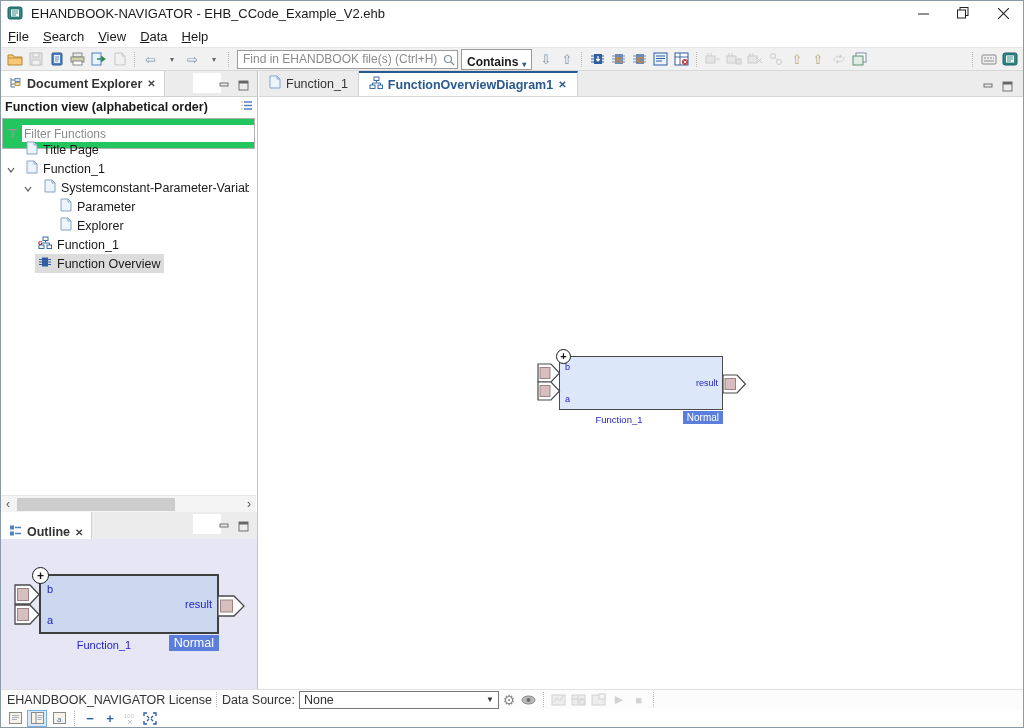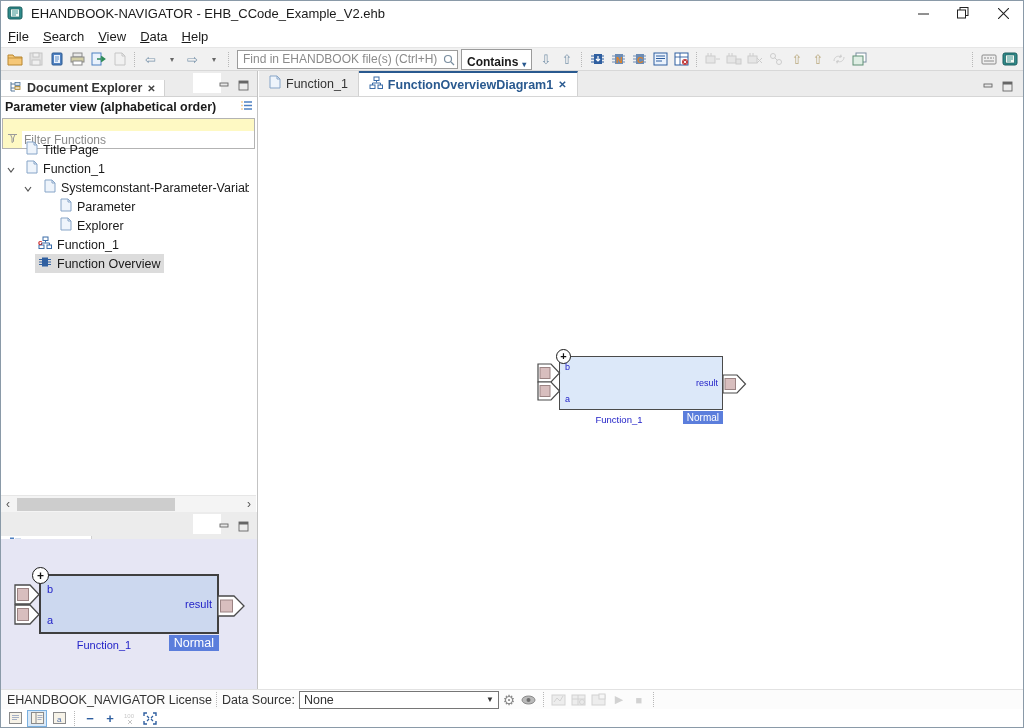--- a/index.html
+++ b/index.html
@@ -25,31 +25,31 @@
   .searchwrap{position:relative;margin:0 3px;}
   .searchwrap input{width:196px;height:17px;border:1px solid #9b9b9b;font-size:12px;padding:0 18px 0 5px;
                     font-family:"Liberation Sans",sans-serif;color:#333;}
   .searchwrap input::placeholder{color:#8b8b8b;}
   .searchwrap .mag{position:absolute;right:3px;top:3px;}
   .containsbtn{height:19px;border:1px solid #9b9b9b;background:#fff;display:flex;align-items:flex-end;
                padding:0 5px;font-size:12px;font-weight:bold;margin-right:3px;}
   .spacer{flex:1;}
   
   .leftpanel{position:absolute;left:0;top:70px;width:257px;bottom:38px;background:#fff;border-right:1px solid #c3c3c3;box-sizing:border-box;}
-  .tabstrip{position:relative;height:26px;background:#ececec;border-bottom:1px solid #d2d2d2;display:flex;box-sizing:border-box;align-items:flex-end;}
+  .tabstrip{position:relative;height:26px;background:#ececec;border-bottom:1px solid #d2d2d2;display:flex;box-sizing:border-box;}
   .ptab{background:#fff;display:flex;align-items:center;gap:5px;padding:0 8px;font-size:12.5px;font-weight:bold;
         border-right:1px solid #d2d2d2;color:#333;}
   .ptab .x{font-size:10px;color:#444;font-weight:bold;}
   .ghostbox{position:absolute;width:28px;height:20px;background:#fff;top:2px;}
   .minmax{position:absolute;top:6px;display:flex;gap:8px;}
   
   .viewheader{position:absolute;left:0;top:26px;right:0;height:20px;display:flex;align-items:center;
               font-size:12.5px;font-weight:bold;padding:0 4px;box-sizing:border-box;}
-  .filterbox{position:absolute;left:1px;right:2px;top:47px;height:31px;border:1px solid #b3b3b3;background:#fef9c3;
-             display:flex;align-items:flex-end;box-sizing:border-box;}
+  .filterbox{position:absolute;left:1px;right:2px;top:47px;height:31px;border:1px solid #b3b3b3;background:#22c55e;
+             display:flex;align-items:center;box-sizing:border-box;}
   .filterbox input{border:none;outline:none;flex:1;font-size:12px;font-family:"Liberation Sans",sans-serif;color:#333;height:15px;}
   .filterbox input::placeholder{color:#8b8b8b;}
   .tree{position:absolute;left:0;right:8px;top:69px;height:352px;overflow:hidden;}
   .trow{height:19px;display:flex;align-items:center;font-size:12.5px;white-space:nowrap;position:relative;}
   .chev{position:absolute;top:5px;}
   .tsel{display:flex;align-items:center;gap:5px;padding:1px 3px;}
   .trow.selected .tsel{background:#dcdcdc;}
   
   .hscroll{position:absolute;left:0;right:1px;top:424px;height:17px;background:#f4f4f4;display:flex;align-items:center;border-top:1px solid #e6e6e6;box-sizing:border-box;}
   .harrow{width:14px;text-align:center;font-size:12px;color:#555;line-height:15px;}
@@ -334,21 +334,21 @@
         <span><svg width="11" height="10">
               <rect x="1" y="2" width="8" height="3" fill="#e8e8e8" stroke="#666" stroke-width="0.9"></rect>
             </svg></span>
         <span><svg width="11" height="11">
               <rect x="1" y="1" width="9" height="9" fill="none" stroke="#666" stroke-width="0.9"></rect>
               <rect x="1" y="1" width="9" height="2.5" fill="#666"></rect>
             </svg></span>
       </div>
     </div>
     <div class="viewheader">
-      <span>Parameter view (alphabetical order)</span>
+      <span>Function view (alphabetical order)</span>
       <span style="margin-left:auto;"><svg width="13" height="11">
             <path d="M4 2h8M4 5.5h8M4 9h8" stroke="#4f81c2" stroke-width="1.4"></path>
             <path d="M1.5 2h1M1.5 5.5h1M1.5 9h1" stroke="#e8a13c" stroke-width="1.6"></path>
           </svg></span>
     </div>
     <div class="filterbox">
       <span style="margin:0 4px;"><svg width="11" height="11">
             <path d="M1 1.5 h9 M3.5 1.5 L5 5 v4.5 l1.5 -1 V5 L8 1.5" stroke="#9a9a9a" fill="none" stroke-width="1"></path>
           </svg></span>
       <input type="text" placeholder="Filter Functions" style="">

